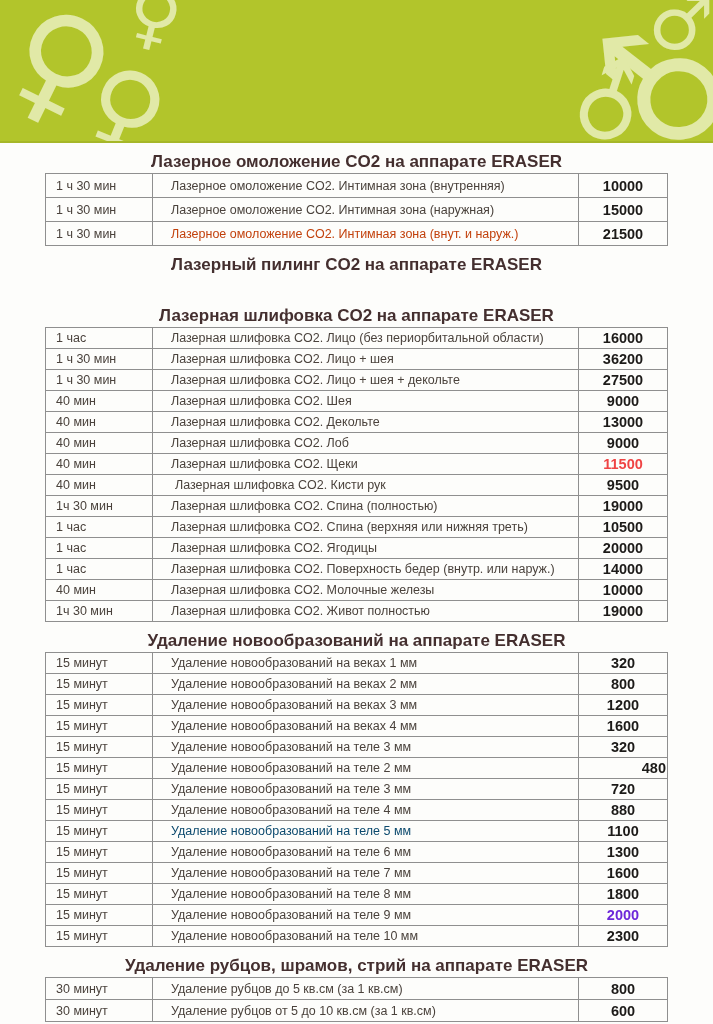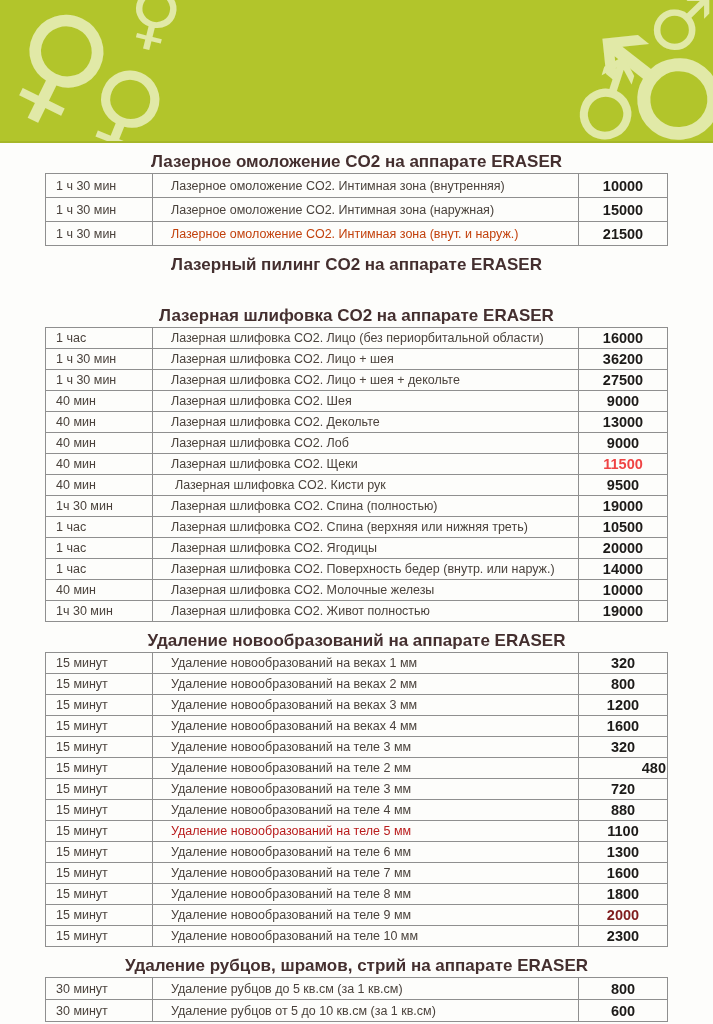--- a/index.html
+++ b/index.html
@@ -250,21 +250,21 @@
   </tr>
 
   <tr class="price-row">
     <td class="col-duration" style="color: rgb(74, 66, 60); border-color: rgb(143, 143, 143);">15 минут</td>
     <td class="col-service" style="color: rgb(74, 66, 60); border-color: rgb(143, 143, 143);">Удаление новообразований на теле 4 мм</td>
     <td class="col-price" style="color: rgb(28, 26, 24); border-color: rgb(143, 143, 143);">880</td>
   </tr>
 
   <tr class="price-row">
     <td class="col-duration" style="color: rgb(74, 66, 60); border-color: rgb(143, 143, 143);">15 минут</td>
-    <td class="col-service" style="color: #b91c1c; border-color: rgb(143, 143, 143);">Удаление новообразований на теле 5 мм</td>
+    <td class="col-service" style="color: #0c4a6e; border-color: rgb(143, 143, 143);">Удаление новообразований на теле 5 мм</td>
     <td class="col-price" style="color: rgb(28, 26, 24); border-color: rgb(143, 143, 143);">1100</td>
   </tr>
 
   <tr class="price-row">
     <td class="col-duration" style="color: rgb(74, 66, 60); border-color: rgb(143, 143, 143);">15 минут</td>
     <td class="col-service" style="color: rgb(74, 66, 60); border-color: rgb(143, 143, 143);">Удаление новообразований на теле 6 мм</td>
     <td class="col-price" style="color: rgb(28, 26, 24); border-color: rgb(143, 143, 143);">1300</td>
   </tr>
 
   <tr class="price-row">
@@ -275,21 +275,21 @@
 
   <tr class="price-row">
     <td class="col-duration" style="color: rgb(74, 66, 60); border-color: rgb(143, 143, 143);">15 минут</td>
     <td class="col-service" style="color: rgb(74, 66, 60); border-color: rgb(143, 143, 143);">Удаление новообразований на теле 8 мм</td>
     <td class="col-price" style="color: rgb(28, 26, 24); border-color: rgb(143, 143, 143);">1800</td>
   </tr>
 
   <tr class="price-row">
     <td class="col-duration" style="color: rgb(74, 66, 60); border-color: rgb(143, 143, 143);">15 минут</td>
     <td class="col-service" style="color: rgb(74, 66, 60); border-color: rgb(143, 143, 143);">Удаление новообразований на теле 9 мм</td>
-    <td class="col-price" style="color: #7f1d1d; border-color: rgb(143, 143, 143); text-align: center;">2000</td>
+    <td class="col-price" style="color: #6d28d9; border-color: rgb(143, 143, 143); text-align: center;">2000</td>
   </tr>
 
   <tr class="price-row">
     <td class="col-duration" style="color: rgb(74, 66, 60); border-color: rgb(143, 143, 143);">15 минут</td>
     <td class="col-service" style="color: rgb(74, 66, 60); border-color: rgb(143, 143, 143);">Удаление новообразований на теле 10 мм</td>
     <td class="col-price" style="color: rgb(28, 26, 24); border-color: rgb(143, 143, 143);">2300</td>
   </tr>
 </tbody>
     </table>
   </section>

